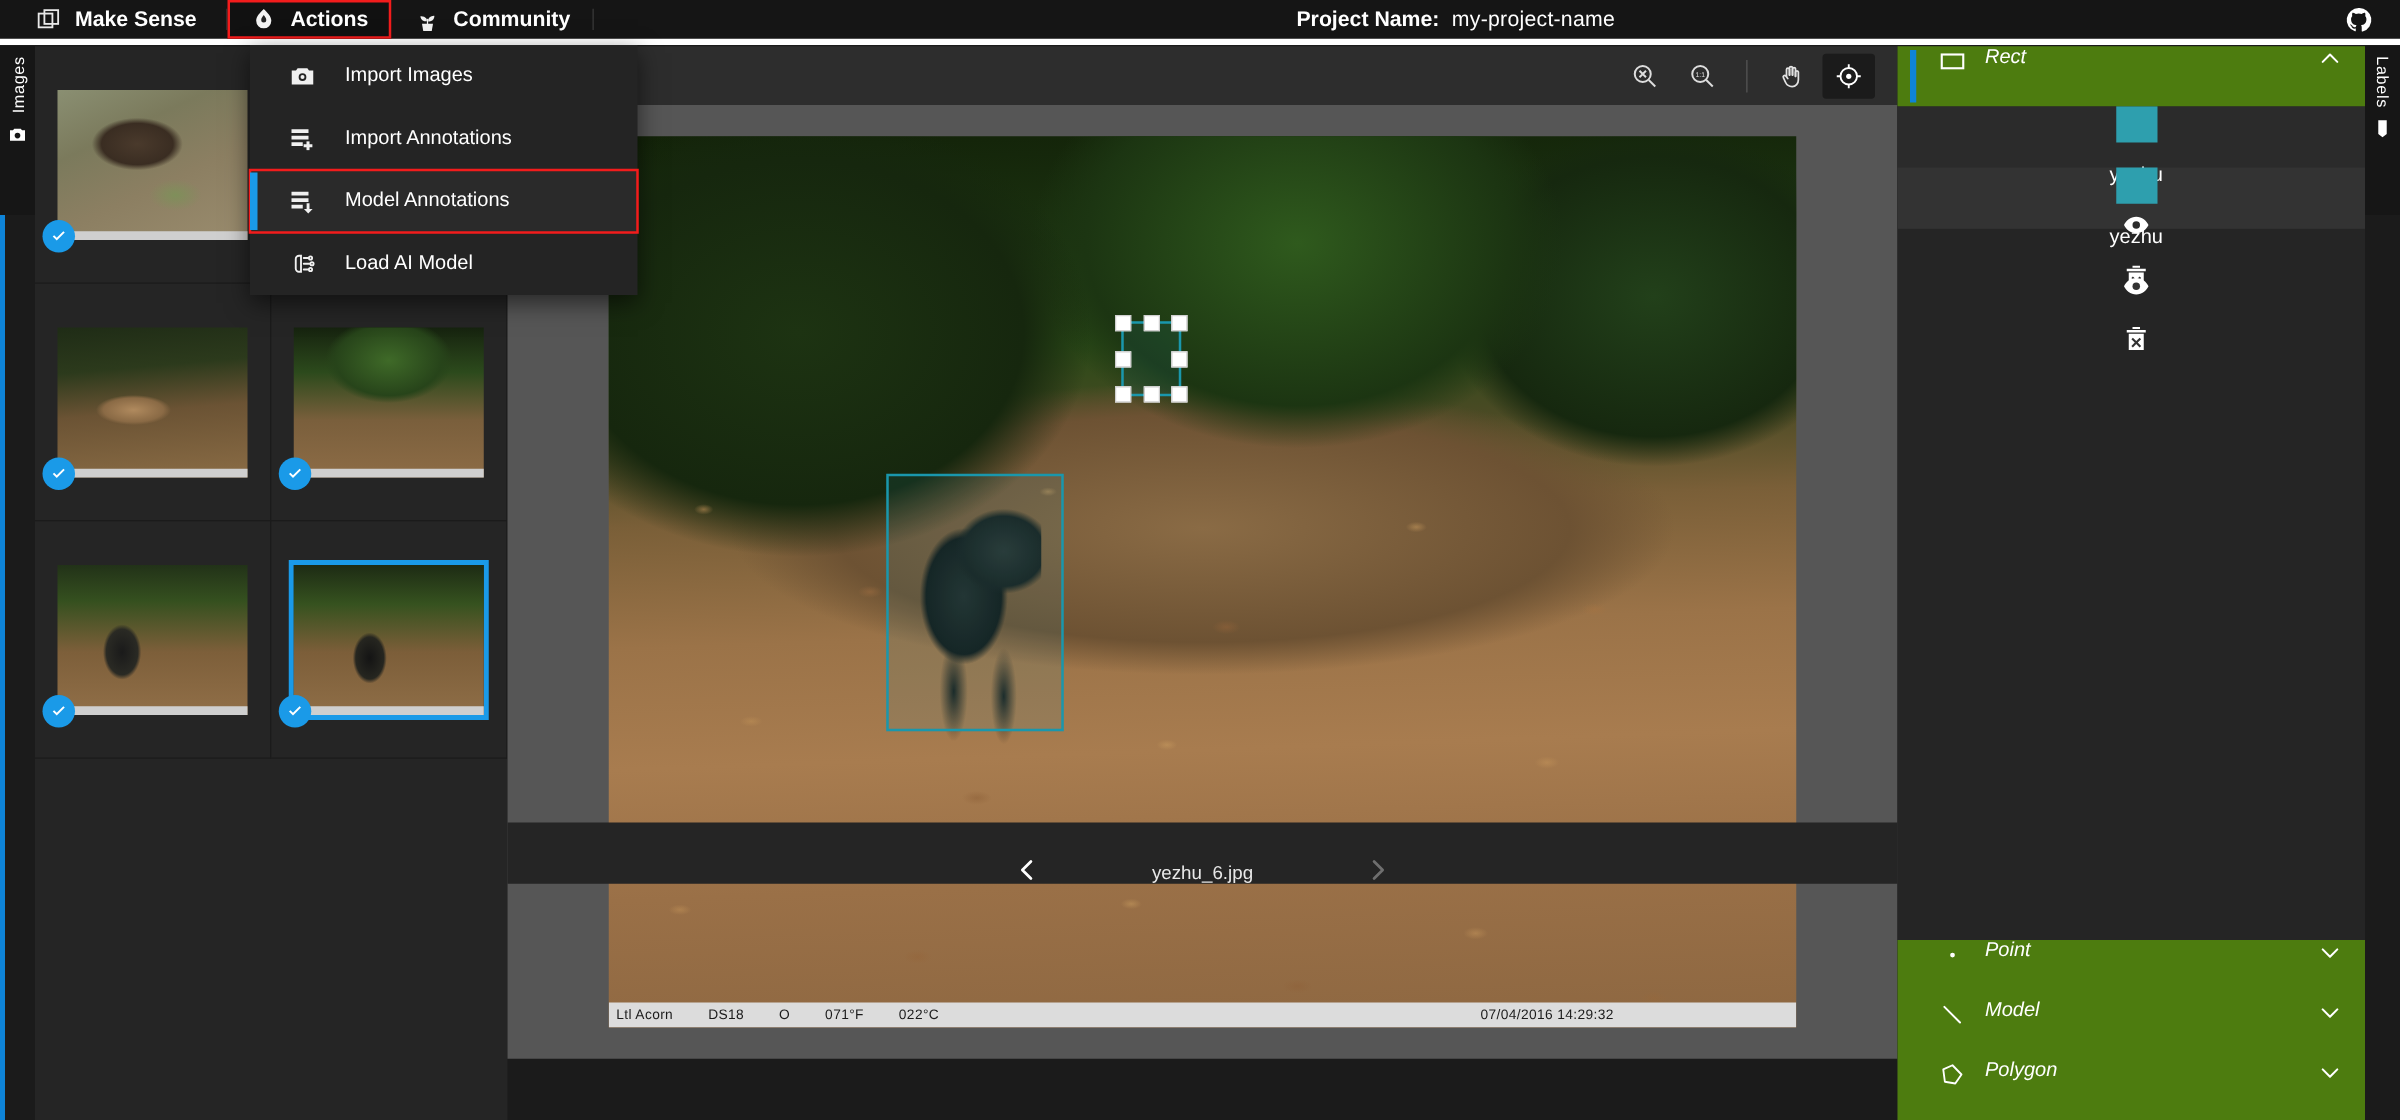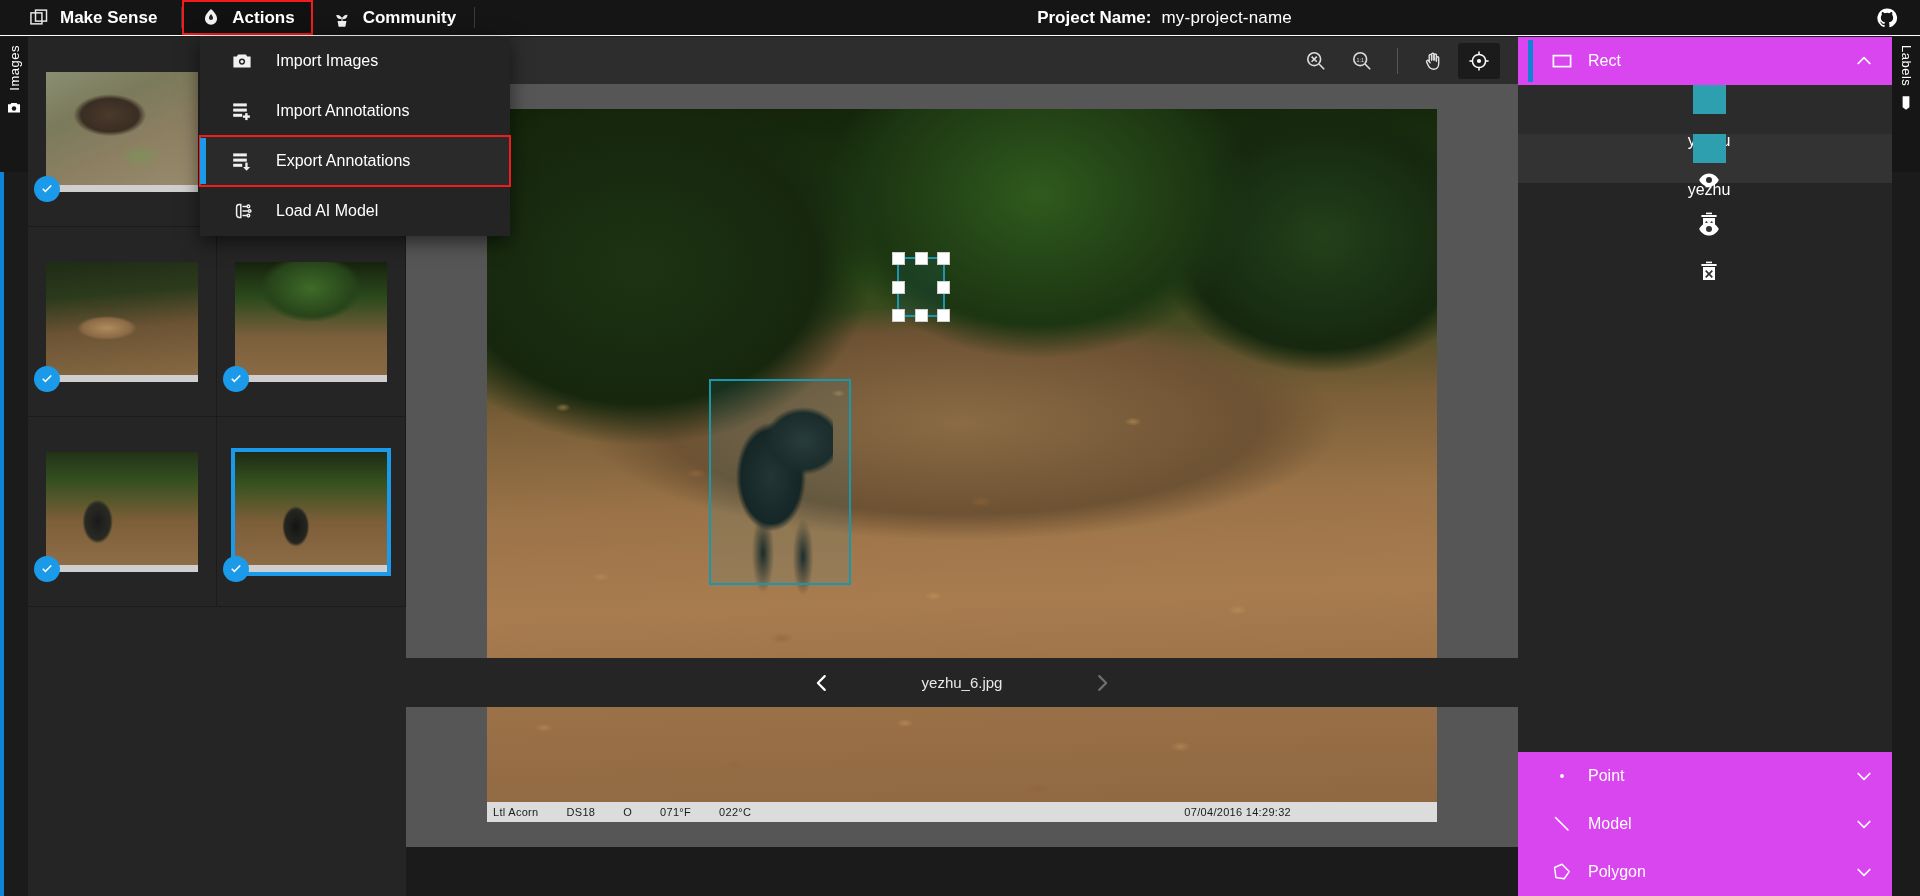--- a/index.html
+++ b/index.html
@@ -8,21 +8,21 @@
     background: #1b1b1b; overflow: hidden;
     font-family: "Liberation Sans", sans-serif;
     -webkit-font-smoothing: antialiased;
   }
   #app { position: relative; width: 1920px; height: 896px; }
 
   
   .navbar {
     position: absolute; left: 0; top: 0; width: 1920px; height: 36px;
     background: #151515; display: flex; align-items: stretch;
-    border-bottom: 1px solid #ffffff;
+    border-bottom: 5px solid #ffffff;
   }
   .nav-btn {
     display: flex; align-items: center; gap: 10px;
     padding: 0 18px; color: #fff; font-size: 17px; font-weight: 700;
     cursor: pointer; position: relative;
   }
   .nav-brand { padding-left: 28px; padding-right: 24px; }
   .nav-sep { width: 1px; background: #3a3a3a; margin: 7px 0; }
   .nav-btn.active { background: #111; }
   .nav-btn.redbox {
@@ -194,38 +194,38 @@
     position: absolute; left: 0; right: 0; bottom: 0; height: 20px;
     background: #dcdcdc; color: #1b1b1b; font-size: 11px;
     display: flex; align-items: center; padding: 0 6px;
     font-family: "Liberation Sans", sans-serif; letter-spacing: .3px;
   }
   .pf-l { display: flex; gap: 28px; align-items: center; }
   .pf-r { margin-left: auto; padding-right: 140px; }
 
   .bottom-nav {
     position: absolute; left: 0; bottom: 0; width: 1112px; height: 49px;
-    background: #252525; display: flex; align-items: center; justify-content: center;
+    background: #252525; display: flex; align-items: flex-end; justify-content: center;
     gap: 16px;
   }
   .bn-arrow {
     width: 58px; display: flex; align-items: center; justify-content: center;
     cursor: pointer; font-size: 0;
   }
   .bn-arrow svg { width: 22px; height: 22px; }
   .bn-name { color: #e8e8e8; font-size: 15px; min-width: 190px; text-align: center; }
 
   
   .labels-panel {
     position: absolute; right: 28px; top: 37px; width: 374px; height: 859px;
     background: #252525;
   }
   .section-head {
-    position: relative; height: 48px; display: flex; align-items: center;
-    gap: 14px; padding: 0 18px 0 32px; cursor: pointer; background: #d946ef;
+    position: relative; height: 48px; display: flex; 
+    gap: 14px; padding: 0 18px 0 32px; cursor: pointer; background: #4d7c0f; font-style: italic;
   }
   .section-head.active::before {
     content: ""; position: absolute; left: 10px; top: 3px;
     width: 5px; height: 42px; background: #0e84d8;
   }
   .section-head .stitle { color: #fff; font-size: 16px; flex: 1; }
   .section-head .sicon { width: 24px; height: 24px; display: block; }
   .chev { width: 20px; height: 20px; display: block; }
   .label-list { background: #2b2b2b; }
   .label-row {
@@ -650,21 +650,21 @@
         <svg viewBox="0 0 24 24">
             <g fill="#f0f0f0">
           <rect x="3.2" y="4.4" width="13.6" height="3"></rect>
           <rect x="3.2" y="9.6" width="13.6" height="3"></rect>
           <rect x="3.2" y="14.8" width="9" height="3"></rect>
           <rect x="15.3" y="13.6" width="2.3" height="5.2"></rect>
           <path d="M13.1 18.1h7l-3.5 3.6z"></path>
         </g>
           </svg>
       </span>
-      <span>Export Annotations</span>
+      <span>Model Annotations</span>
     </div>
 
     <div class="dd-item">
       <span class="ddicon">
         <svg viewBox="0 0 24 24">
             <g fill="none" stroke="#f0f0f0" stroke-width="1.5" stroke-linecap="round">
           <path d="M9.2 5.6a2.6 2.6 0 0 0-2.6 2.6v7.6a2.6 2.6 0 0 0 2.6 2.6h1.6V5.6z"></path>
           <path d="M13 7.4h3.4M13 12h4.6M13 16.6h3.4"></path>
           <circle cx="18.4" cy="7.4" r="1.3"></circle>
               <circle cx="19.6" cy="12" r="1.3"></circle>

